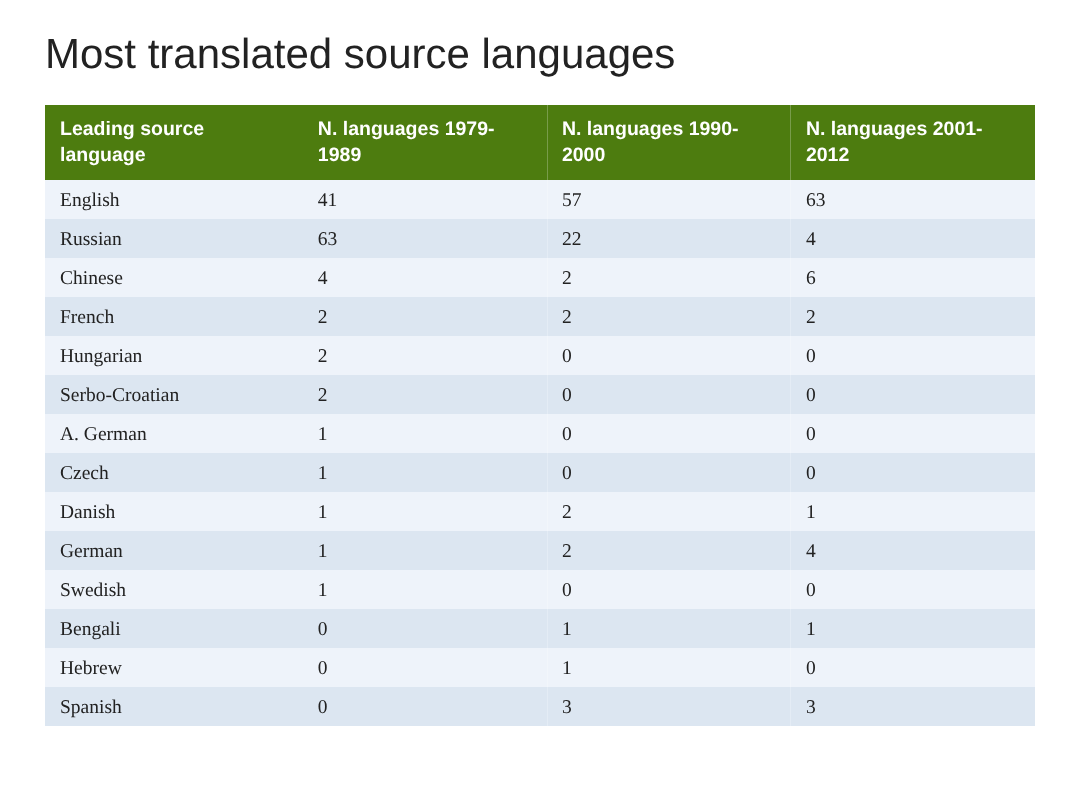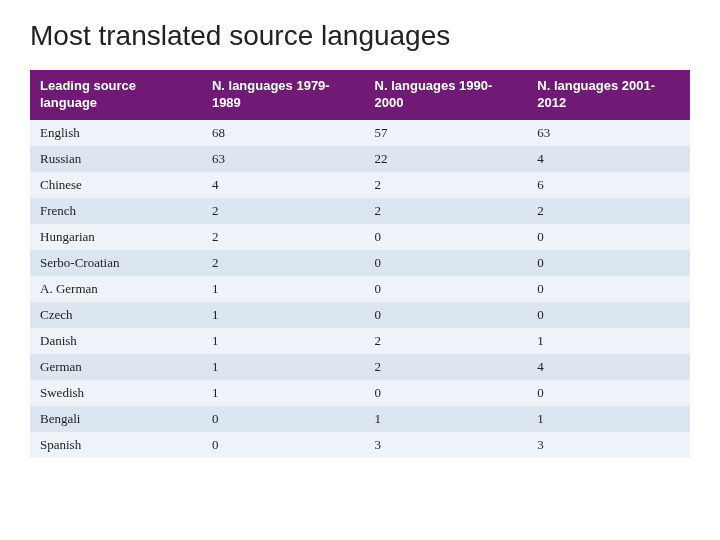--- a/index.html
+++ b/index.html
@@ -29,21 +29,21 @@
       margin-bottom: 18px;
     }
 
     table {
       width: 100%;
       border-collapse: collapse;
       font-size: 13px;
     }
 
     thead tr {
-      background-color: #701a75;
+      background-color: #4d7c0f;
       color: #ffffff;
     }
 
     thead th {
       padding: 8px 10px;
       text-align: left;
       font-weight: bold;
       vertical-align: top;
       line-height: 1.3;
     }
@@ -74,21 +74,21 @@
       <tr>
         <th>Leading source language</th>
         <th>N. languages 1979-1989</th>
         <th>N. languages 1990-2000</th>
         <th>N. languages 2001-2012</th>
       </tr>
     </thead>
     <tbody id="table-body">
     <tr>
           <td>English</td>
-          <td>68</td>
+          <td>41</td>
           <td>57</td>
           <td>63</td>
         </tr>
         <tr>
           <td>Russian</td>
           <td>63</td>
           <td>22</td>
           <td>4</td>
         </tr>
         <tr>
@@ -145,20 +145,26 @@
           <td>0</td>
           <td>0</td>
         </tr>
         <tr>
           <td>Bengali</td>
           <td>0</td>
           <td>1</td>
           <td>1</td>
         </tr>
         <tr>
+          <td>Hebrew</td>
+          <td>0</td>
+          <td>1</td>
+          <td>0</td>
+        </tr>
+        <tr>
           <td>Spanish</td>
           <td>0</td>
           <td>3</td>
           <td>3</td>
         </tr>
       </tbody>
   </table>
 </div>
 
 </body></html>

